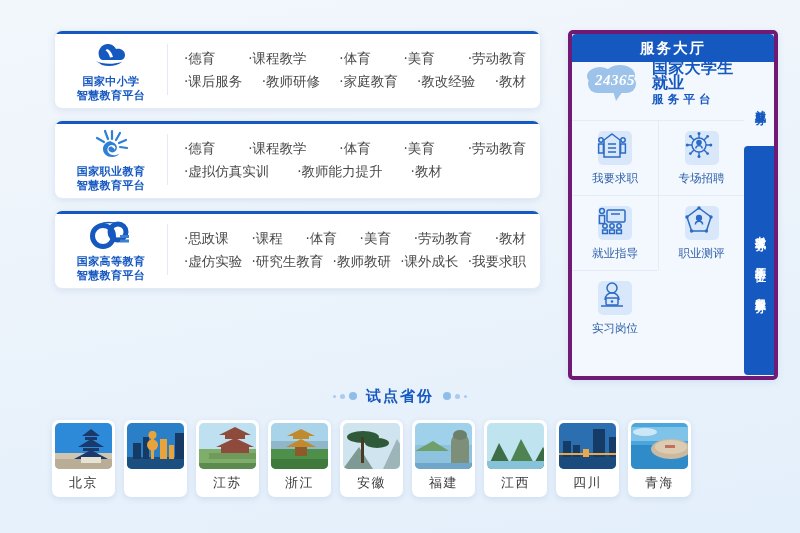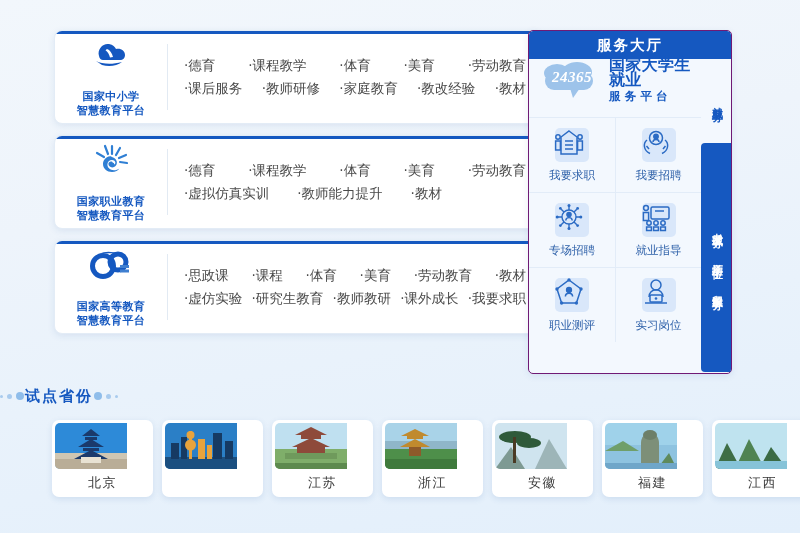--- a/index.html
+++ b/index.html
@@ -18,42 +18,42 @@
     border:1px solid #e3ecf6;
     box-shadow:0 2px 7px rgba(40,90,160,.10);
     margin-bottom:11px;display:flex;align-items:center;overflow:hidden;
   }
   .pcard::before{
     content:"";position:absolute;left:0;right:0;top:0;height:3px;
     background:#1558c0;border-radius:8px 8px 0 0;
   }
   .pcard .logo{
     width:112px;flex:0 0 112px;display:flex;flex-direction:column;
-    align-items:center;justify-content:center;padding:7px 0 6px;gap:15px;
+    align-items:center;justify-content:center;padding:7px 0 6px;
   }
   .pcard .logo .mark{height:34px;display:flex;align-items:center;justify-content:center;}
   .pcard .logo .lname{
     margin-top:3px;font-size:11px;line-height:13.5px;font-weight:bold;
     color:#1558c0;text-align:center;letter-spacing:.4px;
     font-family:"DejaVu Sans",sans-serif;
   }
   .pcard .vdiv{width:1px;align-self:stretch;background:#e2eaf3;margin:13px 0;}
   .pcard .tags{flex:1;padding:8px 14px 8px 16px;}
   .pcard .trow{
     display:flex;justify-content:space-between;
     font-size:13.5px;color:#4a4a4a;line-height:23px;white-space:nowrap;
     font-family:"DejaVu Sans",sans-serif;
     gap:8px;
   }
   .pcard .trow span{display:inline-block;}
 
   
   .hall{
-    position:absolute;left:528px;top:30px;width:202px;height:342px;
-    background:#f3f8fe;border:1px solid #701a75;border-radius:5px;
+    position:absolute;left:568px;top:30px;width:202px;height:342px;
+    background:#f3f8fe;border:4px solid #701a75;border-radius:5px;
     box-shadow:0 2px 7px rgba(40,90,160,.10);overflow:hidden;
   }
   .hall-title{
     height:28px;background:#1558c0;color:#fff;border-radius:4px 4px 0 0;
     display:flex;align-items:center;justify-content:center;
     font-size:14.5px;font-weight:bold;letter-spacing:2px;
     font-family:"DejaVu Sans",sans-serif;
   }
   .hall-body{position:relative;height:313px;}
   .hall-inner{position:absolute;left:0;top:0;right:30px;bottom:0;}
@@ -105,33 +105,33 @@
   }
   .vtab-bar .vt{
     writing-mode:vertical-rl;color:#fff;font-size:11px;font-weight:bold;
     letter-spacing:1.5px;font-family:"DejaVu Sans",sans-serif;
   }
   .vtab-bar .vsep{width:1px;height:11px;background:rgba(255,255,255,.65);}
 
   
   .sec-title{
     position:absolute;left:0;right:0;top:384px;height:24px;
-    display:flex;align-items:center;justify-content:flex-start;gap:1px;
+    display:flex;align-items:center;justify-content:center;gap:9px;
   }
   .sec-title .ttl{
     font-size:15px;font-weight:bold;color:#1558c0;letter-spacing:2px;
     font-family:"DejaVu Sans",sans-serif;
   }
   .dots{display:flex;align-items:center;gap:4px;}
   .dots i{display:block;border-radius:50%;background:#a9cbee;}
   .d1{width:3px;height:3px;}.d2{width:5px;height:5px;}.d3{width:8px;height:8px;background:#8fbdea !important;}
 
   .prov-row{position:absolute;left:52px;top:420px;display:flex;gap:9px;}
   .pv{
-    width:101px;background:#fff;border-radius:7px;
+    width:63px;background:#fff;border-radius:7px;
     box-shadow:0 2px 6px rgba(40,90,160,.13);overflow:hidden;
     display:flex;flex-direction:column;padding-bottom:1px;
   }
   .pv .thumb{height:46px;margin:3px 3px 0;border-radius:5px;overflow:hidden;position:relative;}
   .pv .thumb svg{display:block;}
   .pv .pname{
     height:27px;display:flex;align-items:center;justify-content:center;
     font-size:13px;color:#3a3a3a;font-family:"Liberation Serif","DejaVu Serif",serif;
     letter-spacing:1.5px;
   }
@@ -283,34 +283,20 @@
                   <circle cx="5" cy="10" r="2.2"></circle>
                     <path d="M2.6 14h4.8v9H2.6z"></path>
                   <circle cx="27" cy="10" r="2.2"></circle>
                     <path d="M24.6 14h4.8v9h-4.8z"></path>
                 </g>
               </svg>
             </div>
             <div class="glabel">我要求职</div>
           </div>
 
-          <div class="gcell">
-            <div class="ibox">
-              <svg width="32" height="30" viewBox="0 0 32 30">
-                <g fill="none" stroke="#2b6bc4" stroke-width="1.5">
-                  <circle cx="16" cy="11" r="6.5"></circle>
-                  <circle cx="16" cy="9.5" r="2.2" fill="#2b6bc4"></circle>
-                  <path d="M13 15c0-1.8 1.4-2.6 3-2.6s3 .8 3 2.6"></path>
-                  <path d="M7 13c-2 1.5-3 4-2.5 7 .4 2.4 2.4 5 5.5 6.5M25 13c2 1.5 3 4 2.5 7-.4 2.4-2.4 5-5.5 6.5"></path>
-                  <path d="M6.5 19l2.5 3M25.5 19L23 22"></path>
-                </g>
-              </svg>
-            </div>
-            <div class="glabel">我要招聘</div>
-          </div>
 
           <div class="gcell">
             <div class="ibox">
               <svg width="32" height="30" viewBox="0 0 32 30">
                 <g fill="none" stroke="#2b6bc4" stroke-width="1.4">
                   <circle cx="16" cy="15" r="7"></circle>
                   <circle cx="16" cy="12.6" r="2.1" fill="#2b6bc4"></circle>
                   <path d="M12.8 18.6c0-2 1.5-3 3.2-3s3.2 1 3.2 3"></path>
                   <path d="M16 8V4M16 22v4M9 15H5M23 15h4M11 10L8.2 7.2M21 10l2.8-2.8M11 20l-2.8 2.8M21 20l2.8 2.8"></path>
                 </g>

